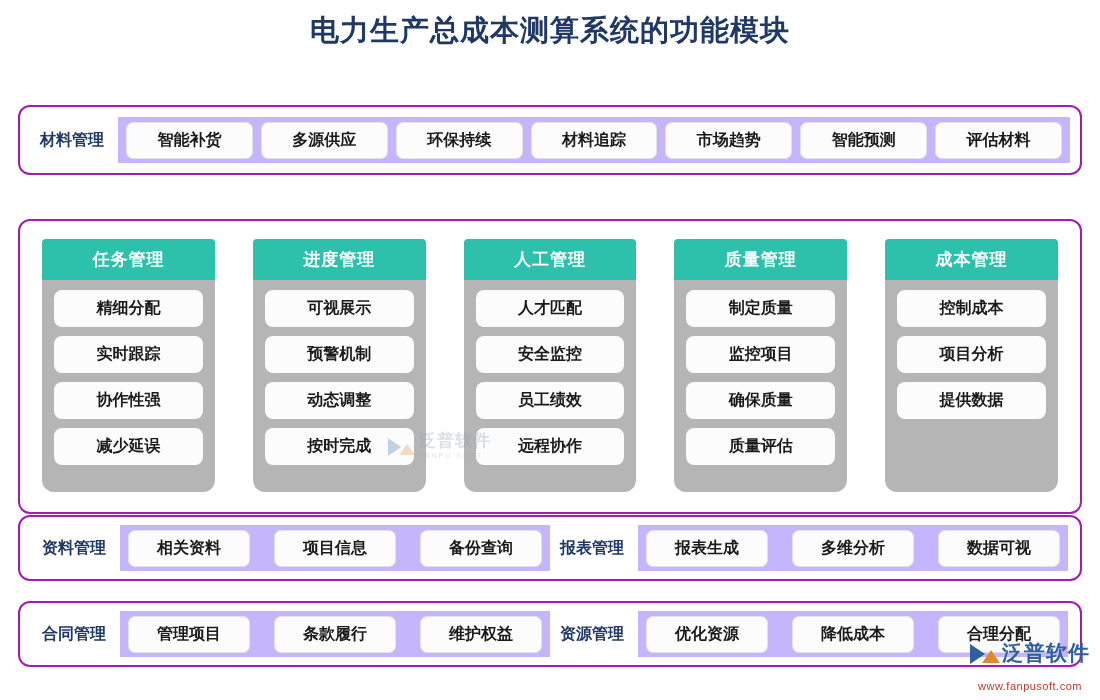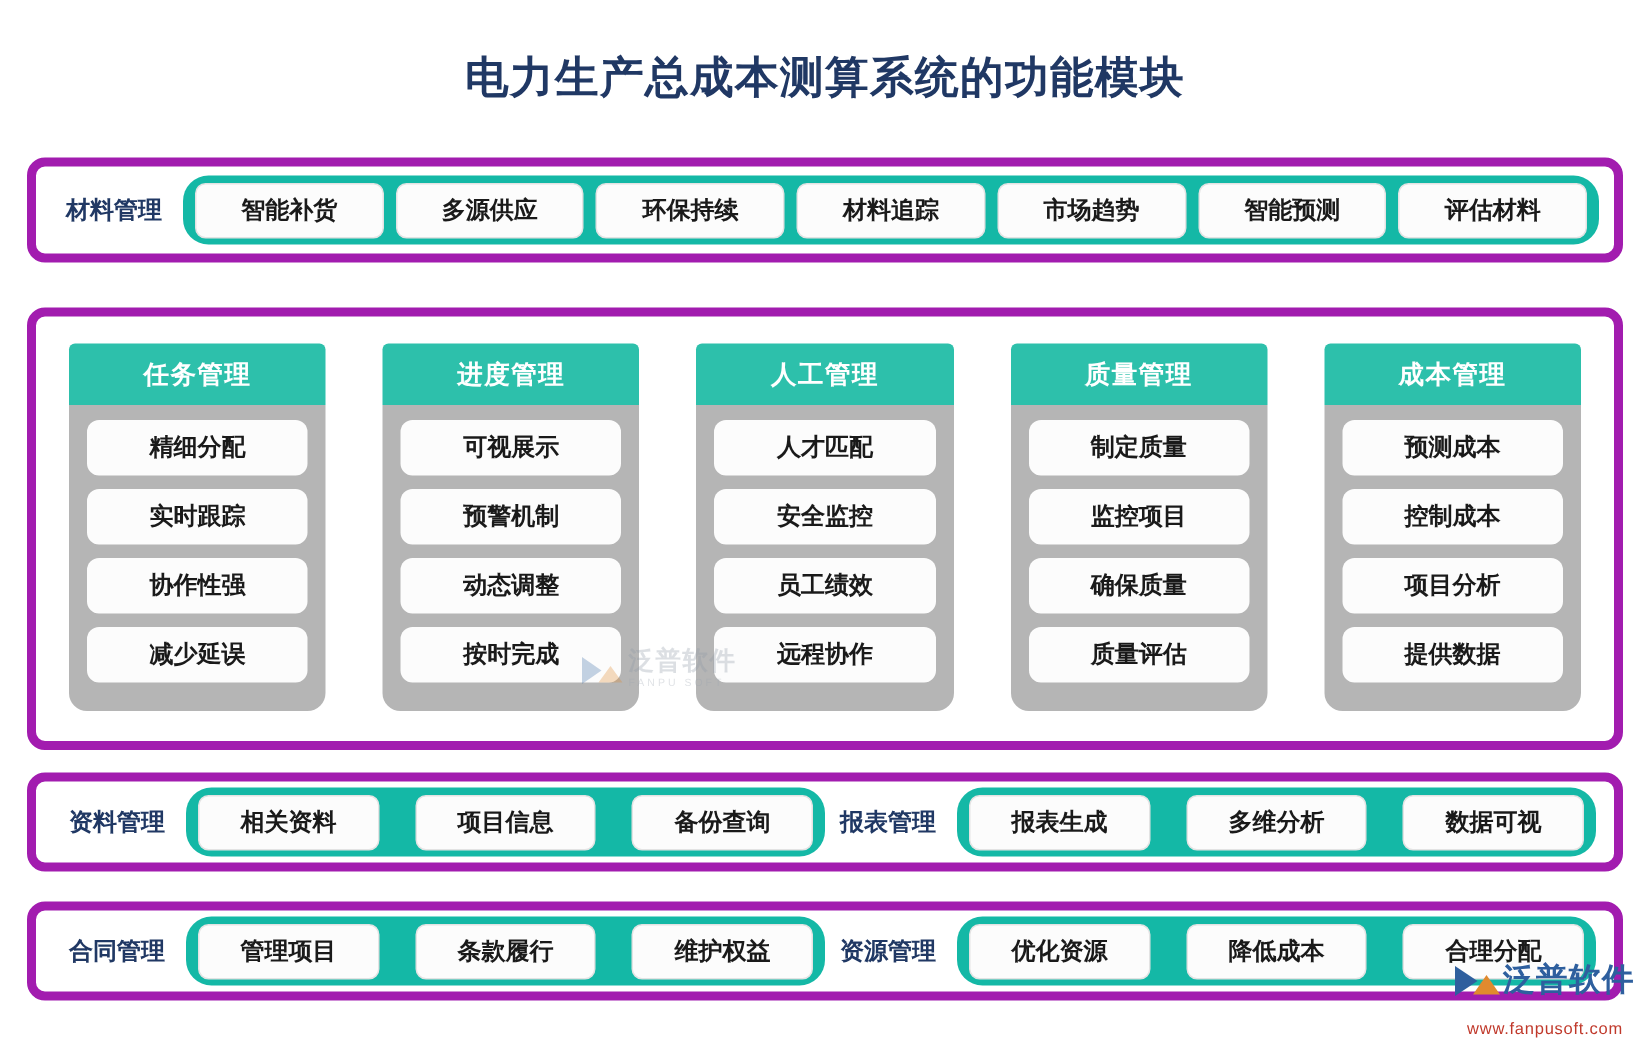--- a/index.html
+++ b/index.html
@@ -15,31 +15,30 @@
     overflow: hidden;
   }
 
   
   .page-title {
     text-align: center;
     color: #203864;
     font-size: 29px;
     font-weight: bold;
     letter-spacing: 1px;
-    padding-top: 38px;
-    margin: 0;
+    margin: 16px;
     line-height: 1;
   }
 
   
   .panel {
     position: absolute;
     left: 18px;
     right: 18px;
-    border: 6px solid #a21caf;
+    border: 2px solid #a21caf;
     border-radius: 12px;
     background: #ffffff;
     box-sizing: border-box;
   }
 
   
   .row-strip {
     display: flex;
     align-items: center;
     height: 100%;
@@ -48,22 +47,22 @@
   }
   .row-label {
     color: #203864;
     font-size: 16px;
     font-weight: bold;
     white-space: nowrap;
     padding: 0 14px 0 10px;
     flex: 0 0 auto;
   }
   .chip-track {
-    background: #14b8a6;
-    border-radius: 17px;
+    background: #c4b5fd;
+    border-radius: 0;
     display: flex;
     align-items: center;
     justify-content: space-around;
     flex: 1 1 auto;
     height: 46px;
     padding: 0 8px;
     box-sizing: border-box;
     gap: 8px;
   }
   .chip {
@@ -74,21 +73,21 @@
     font-size: 16px;
     font-weight: bold;
     white-space: nowrap;
     padding: 7px 14px;
     text-align: center;
     flex: 1 1 0;
   }
 
   
   #grid-panel {
-    top: 205px;
+    top: 219px;
     height: 295px;
   }
   .grid-inner {
     display: flex;
     height: 100%;
     padding: 18px 22px 20px 22px;
     box-sizing: border-box;
     gap: 38px;
   }
   .col {
@@ -283,21 +282,20 @@
         <div class="sub-chip">制定质量</div>
         <div class="sub-chip">监控项目</div>
         <div class="sub-chip">确保质量</div>
         <div class="sub-chip">质量评估</div>
       </div>
     </div>
 
     <div class="col">
       <div class="col-head">成本管理</div>
       <div class="col-body">
-        <div class="sub-chip">预测成本</div>
         <div class="sub-chip">控制成本</div>
         <div class="sub-chip">项目分析</div>
         <div class="sub-chip">提供数据</div>
       </div>
     </div>
 
   </div>
 </div>
 
 <div class="panel" id="row-docs">

